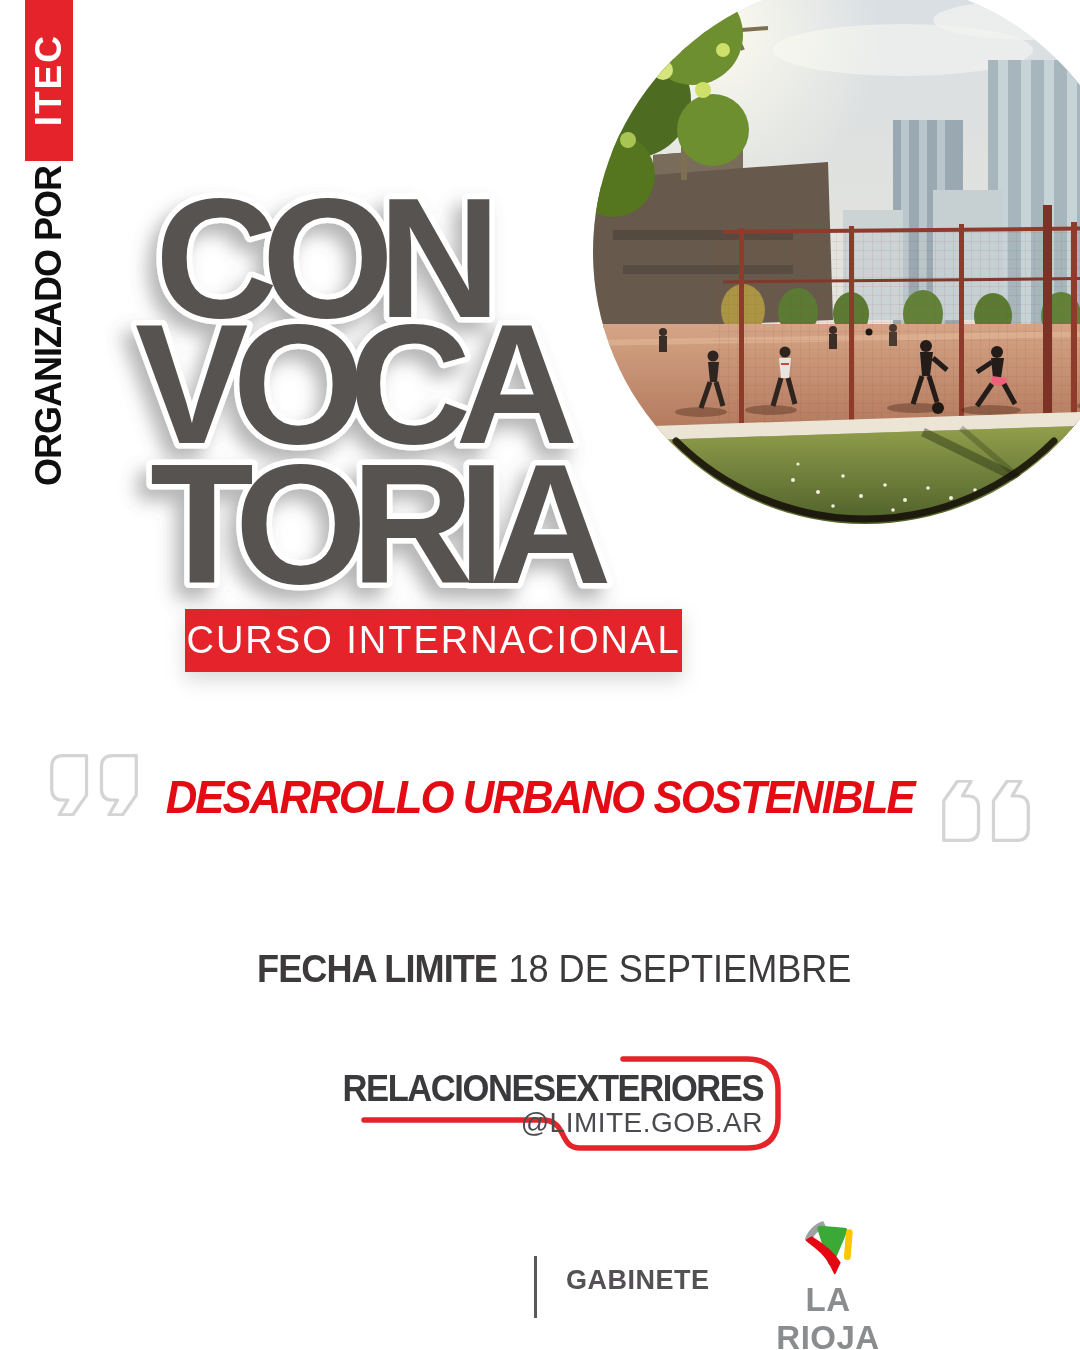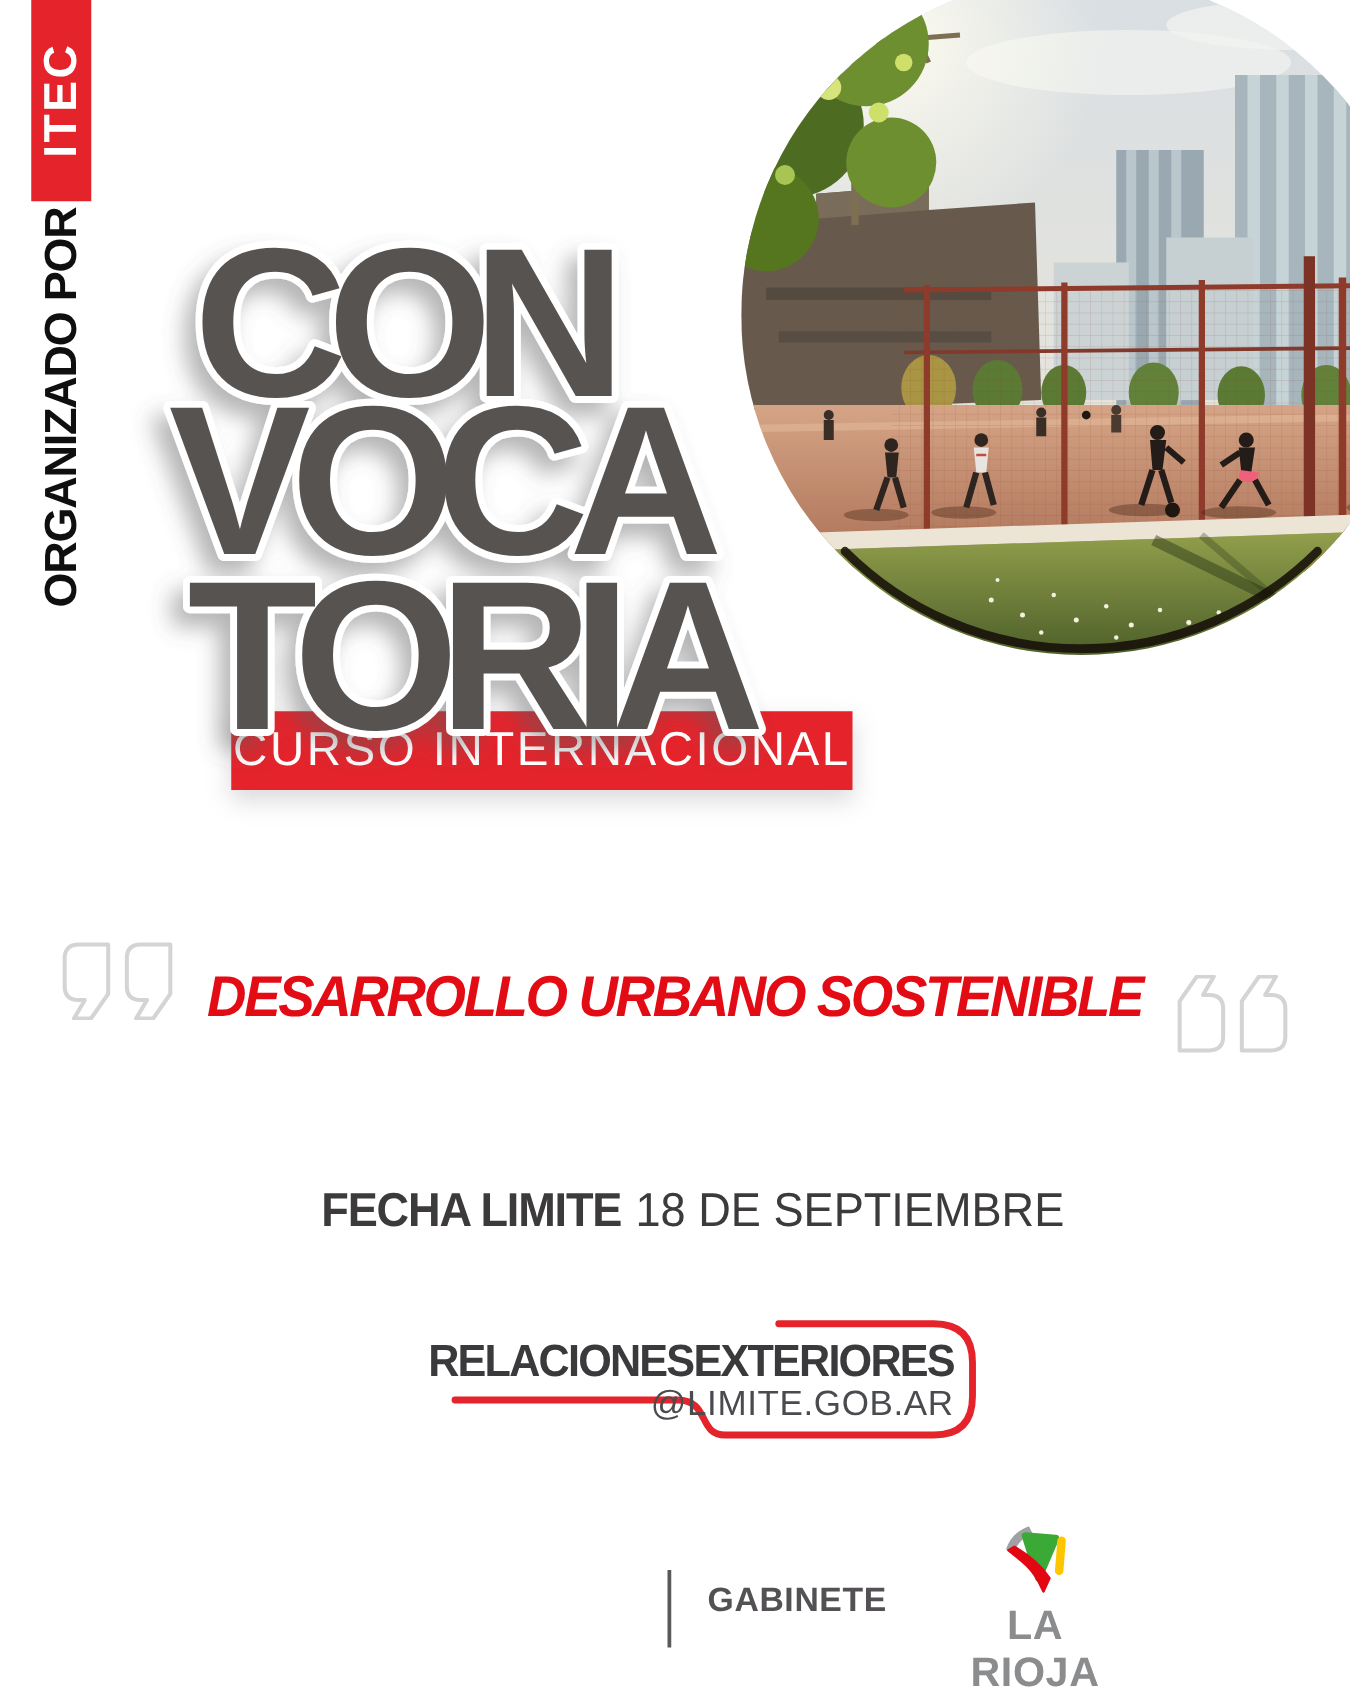--- a/index.html
+++ b/index.html
@@ -21,21 +21,21 @@
                 overflow:hidden;z-index:1;}
   .photo-circle svg{display:block;width:544px;height:544px;}
 
   
   .title-svg{position:absolute;left:110px;top:150px;width:640px;height:470px;overflow:visible;z-index:3;}
   .title-svg text{font-family:"Liberation Sans","DejaVu Sans",sans-serif;font-weight:700;
                   font-size:170px;letter-spacing:-16px;fill:var(--title_gray);
                   stroke:#ffffff;stroke-width:11px;stroke-linejoin:round;paint-order:stroke;}
 
   
-  .banner{position:absolute;left:185px;top:569px;width:497px;height:63px;background:var(--accent_red);
+  .banner{position:absolute;left:185px;top:609px;width:497px;height:63px;background:var(--accent_red);
           display:flex;align-items:center;justify-content:center;z-index:2;
           box-shadow:0 8px 18px rgba(120,120,120,.28);}
   .banner span{color:#fff;font-size:38px;letter-spacing:2px;font-weight:400;}
 
   
   .quote-row{position:absolute;left:0;right:0;top:748px;height:92px;display:flex;
              align-items:center;justify-content:center;gap:6px;z-index:2;}
   .quote-mark{width:92px;height:64px;flex:0 0 auto;}
   .quote-open{transform:translateY(-10px);}
   .quote-close{transform:rotate(180deg) translateY(-18px);}

